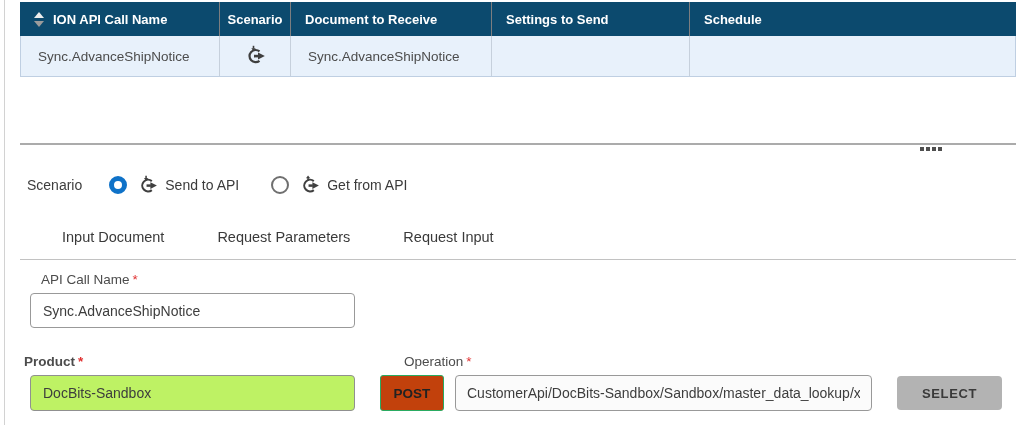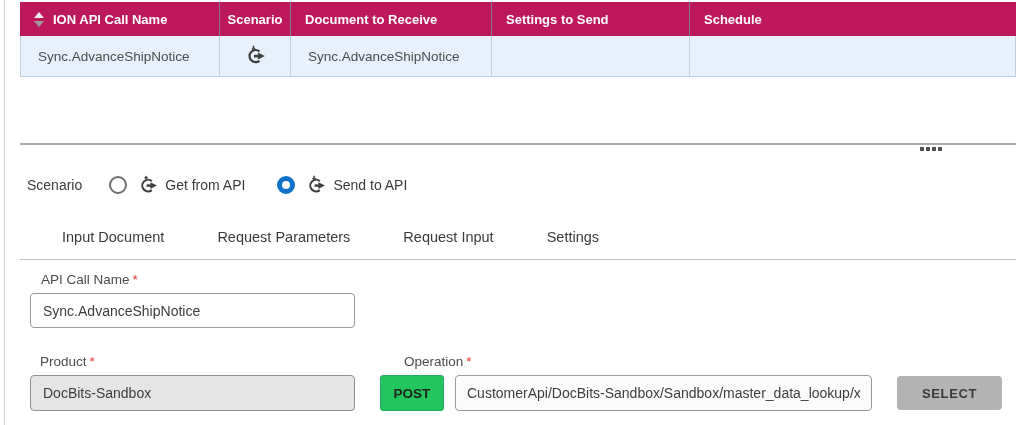--- a/index.html
+++ b/index.html
@@ -4,21 +4,21 @@
 <style>
   * { margin:0; padding:0; box-sizing:border-box; }
   html,body { width:1016px; height:425px; background:#fff; overflow:hidden;
     font-family:"Liberation Sans", sans-serif; }
   .stage { position:relative; width:1016px; height:425px; background:#fff; }
 
   .left-edge { position:absolute; left:4px; top:0; bottom:0; width:1px; background:#d2d2d2; }
 
   
   .grid { position:absolute; left:20px; top:2px; right:0; }
-  .grid-header { display:flex; height:34px; background:#be185d; color:#fff; }
+  .grid-header { display:flex; height:34px; background:#0c4a6e; color:#fff; }
   .th { display:flex; align-items:center; padding:0 14px; font-size:13px; font-weight:bold;
         border-right:1px solid #7d7e80; white-space:nowrap; overflow:hidden; }
   .grid-row { display:flex; height:41px; background:#e8f1fb; border:1px solid #bfcfe2; border-top:none; }
   .td { display:flex; align-items:center; padding:0 17px; font-size:13.5px; color:#4c4c4c;
         border-right:1px solid #c6d0dc; white-space:nowrap; overflow:hidden; }
   .c1 { width:200px; } .c2 { width:71px; justify-content:center; padding:0 6px; }
   .c3 { width:201px; } .c4 { width:198px; } .c5 { flex:1; border-right:none; }
   .grid-row .c1 { width:199px; }
 
   .sort { display:inline-flex; flex-direction:column; gap:3px; margin-right:9px; cursor:pointer; }
@@ -50,23 +50,23 @@
          border-bottom:4px solid transparent; margin-bottom:-1px; white-space:nowrap;margin-left:27px; }
   .tab.active { color:#0f73cb; border-bottom-color:#1173c9; }
 
   
   .fld-label { position:absolute; font-size:13.5px; color:#4c4c4c; white-space:nowrap; }
   .req { color:#e03131; margin-left:3px; font-size:13.5px; }
   .txt { position:absolute; height:35px; border:1px solid #999; border-radius:4px;
          font-family:"Liberation Sans", sans-serif; font-size:14px; color:#3d3d3d;
          padding:0 12px; background:#fff; outline:none; }
   #api-call-input { left:30px; top:293px; width:325px; }
-  #product-input { left:30px; top:375px; width:325px; height:36px; background:#e5e5e5; border-color:#909090; }
+  #product-input { left:30px; top:375px; width:325px; height:36px; background:#bef264; border-color:#909090; }
   #operation-input { left:455px; top:375px; width:417px; height:36px; background:#fbfbfb; padding:0 11px; }
-  .method-badge { position:absolute; left:380px; top:375px; width:64px; height:36px; background:#22c55e;
+  .method-badge { position:absolute; left:380px; top:375px; width:64px; height:36px; background:#c2410c;
          border:1px solid #2aab62; border-radius:3px; display:flex; align-items:center; justify-content:center;
          font-size:13.5px; font-weight:600; color:#222; }
   .select-btn { position:absolute; left:897px; top:376px; width:105px; height:34px; background:#b3b3b3;
          border:none; border-radius:4px; font-family:"Liberation Sans", sans-serif;
          font-size:13px; font-weight:bold; color:#3a3a3a; letter-spacing:0.6px; cursor:pointer; }
 </style>
 </head>
 <body>
 
 <svg width="0" height="0" style="position:absolute">
@@ -140,57 +140,56 @@
   <div class="drag-handle">
     <i></i>
       <i></i>
       <i></i>
       <i></i>
   </div>
 
   <div class="scenario-row">
     <span class="scenario-label">Scenario</span>
 
+    <label class="radio-opt checked">
+      <span class="radio"></span>
+      <span class="opt-icon">
+        <svg width="21" height="21" viewBox="0 0 22 22">
+            <use href="#arc-arrow"></use>
+            <use href="#mini-down"></use>
+          </svg>
+      </span>
+      <span class="opt-label">Send to API</span>
+    </label>
+
     <label class="radio-opt">
       <span class="radio"></span>
       <span class="opt-icon">
         <svg width="21" height="21" viewBox="0 0 22 22">
             <use href="#arc-arrow"></use>
             <use href="#mini-up"></use>
           </svg>
       </span>
       <span class="opt-label">Get from API</span>
     </label>
 
-    <label class="radio-opt checked">
-      <span class="radio"></span>
-      <span class="opt-icon">
-        <svg width="21" height="21" viewBox="0 0 22 22">
-            <use href="#arc-arrow"></use>
-            <use href="#mini-down"></use>
-          </svg>
-      </span>
-      <span class="opt-label">Send to API</span>
-    </label>
-
   </div>
 
   <div class="tabs">
     <div class="tab">Input Document</div>
     <div class="tab">Request Parameters</div>
     <div class="tab">Request Input</div>
-    <div class="tab">Settings</div>
   </div>
 
   <div class="fld-label" style="left:30px; top:272px;margin-left:11px;">
     <span>API Call Name</span><span class="req">*</span>
   </div>
   <input class="txt" id="api-call-input" type="text" value="Sync.AdvanceShipNotice" style="">
 
-  <div class="fld-label" style="left:40px; top:354px;">
+  <div class="fld-label" style="left:24px; top:354px;font-weight:bold;">
     <span>Product</span><span class="req">*</span>
   </div>
   <input class="txt" id="product-input" type="text" readonly="" value="DocBits-Sandbox" style="">
 
   <div class="fld-label" style="left:380px; top:354px;margin-left:24px;">
     <span>Operation</span><span class="req">*</span>
   </div>
   <div class="method-badge">POST</div>
   <input class="txt" id="operation-input" type="text" readonly="" value="CustomerApi/DocBits-Sandbox/Sandbox/master_data_lookup/xm…" style="">
   <button class="select-btn">SELECT</button>

